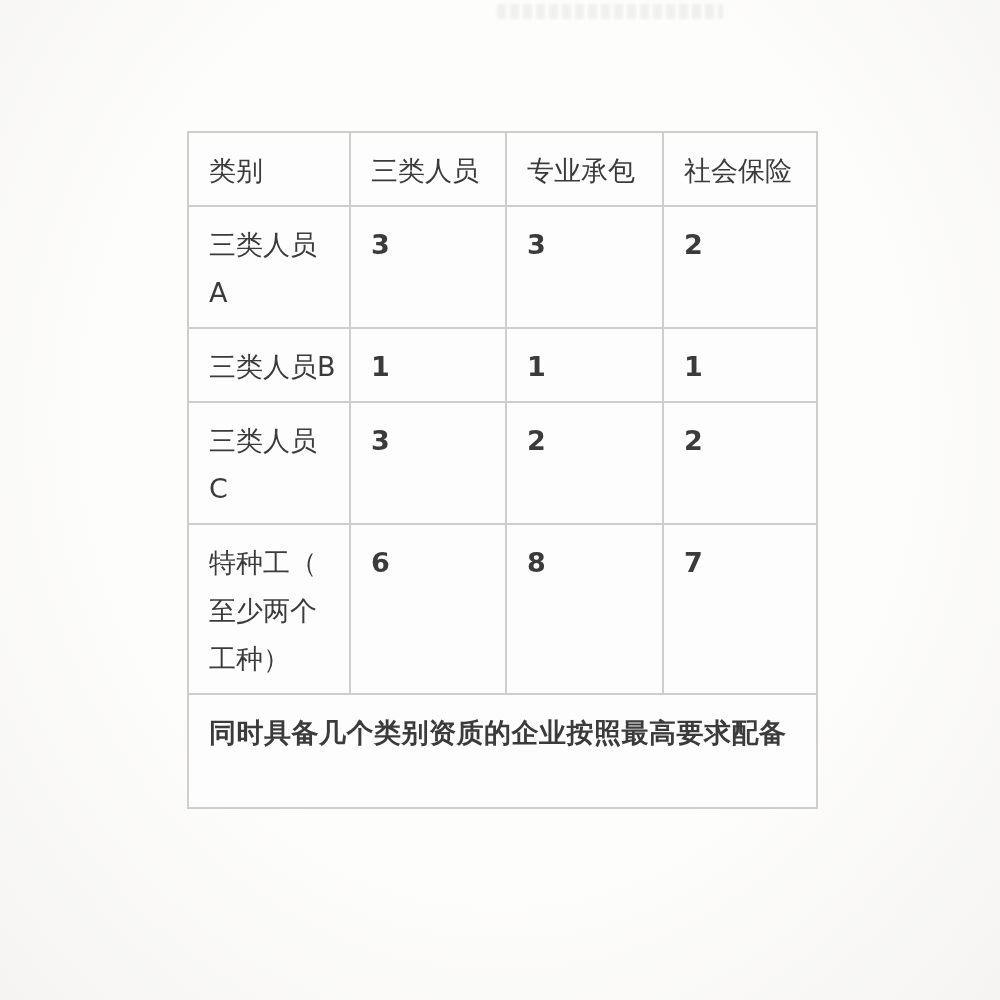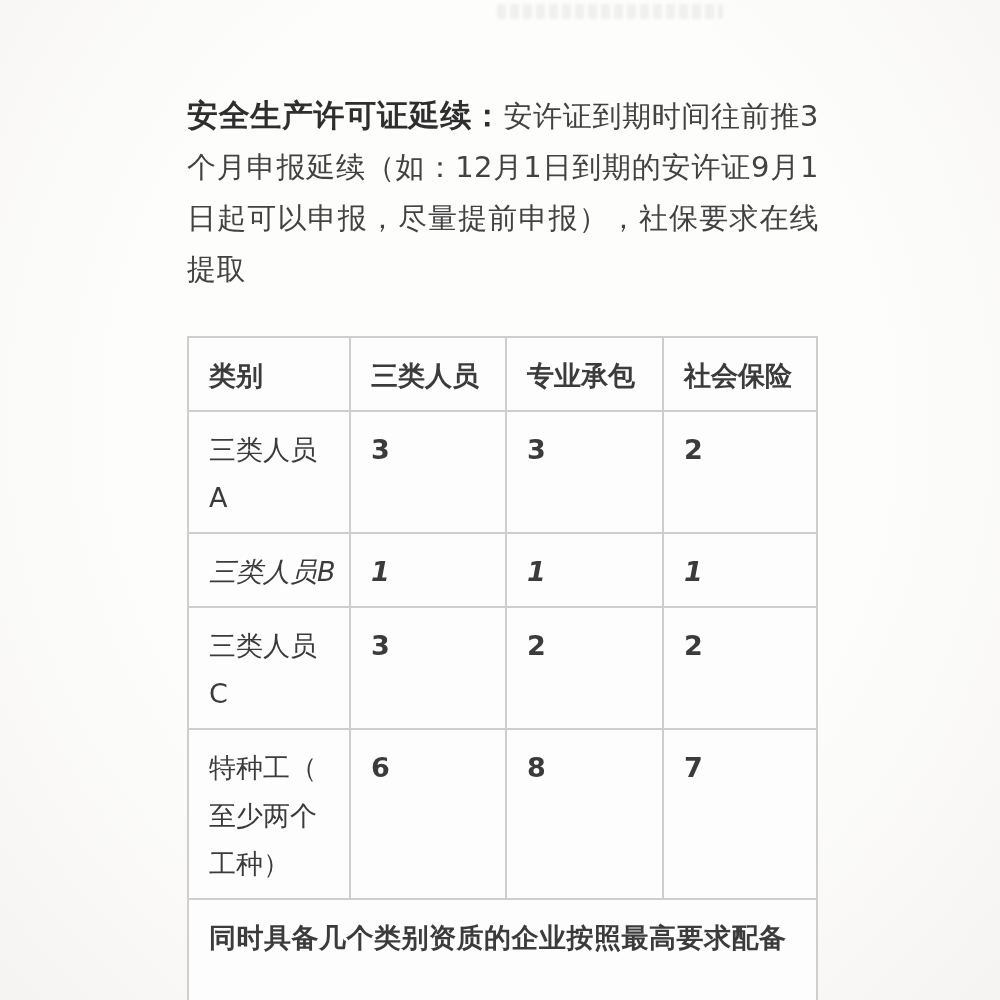--- a/index.html
+++ b/index.html
@@ -55,26 +55,26 @@
     border: 2px solid #cfcecd;
     vertical-align: top;
     text-align: left;
     padding: 14px 0 10px 20px;
     font-size: 27px;
     line-height: 48px;
     color: #3b3b3b;
     white-space: pre-line;
   }
   table.req th {
-    font-weight: 700;
+    font-weight: 400;
     height: 66px;
   }
   table.req td.num { font-weight: 700; }
   tr.row-h0 td { height: 112px; }
-  tr.row-h1 td { height: 58px; font-style: italic; }
+  tr.row-h1 td { height: 58px; }
   tr.row-h2 td { height: 106px; }
   tr.row-h3 td { height: 146px; margin-left: 16px; }
   tr.row-h4 td { height: 67px; }
   td.note {
     height: 114px;
     font-weight: 700;
     font-size: 31px;
     line-height: 56px;
     color: #c05a6d;
     letter-spacing: .5px;
@@ -85,21 +85,20 @@
   col.c2 { width: 157px; }
   col.c3 { width: 154px; }
 </style>
 </head>
 <body>
 
 <div class="watermark"></div>
 
 <div class="content">
 
-  <p class="intro"><span class="intro-title">安全生产许可证延续：</span><span>安许证到期时间往前推3个月申报延续（如：12月1日到期的安许证9月1日起可以申报，尽量提前申报），社保要求在线提取</span></p>
 
   <table class="req">
     <colgroup>
       <col class="c0">
         <col class="c1">
         <col class="c2">
         <col class="c3">
     </colgroup>
     <thead>
       <tr>

